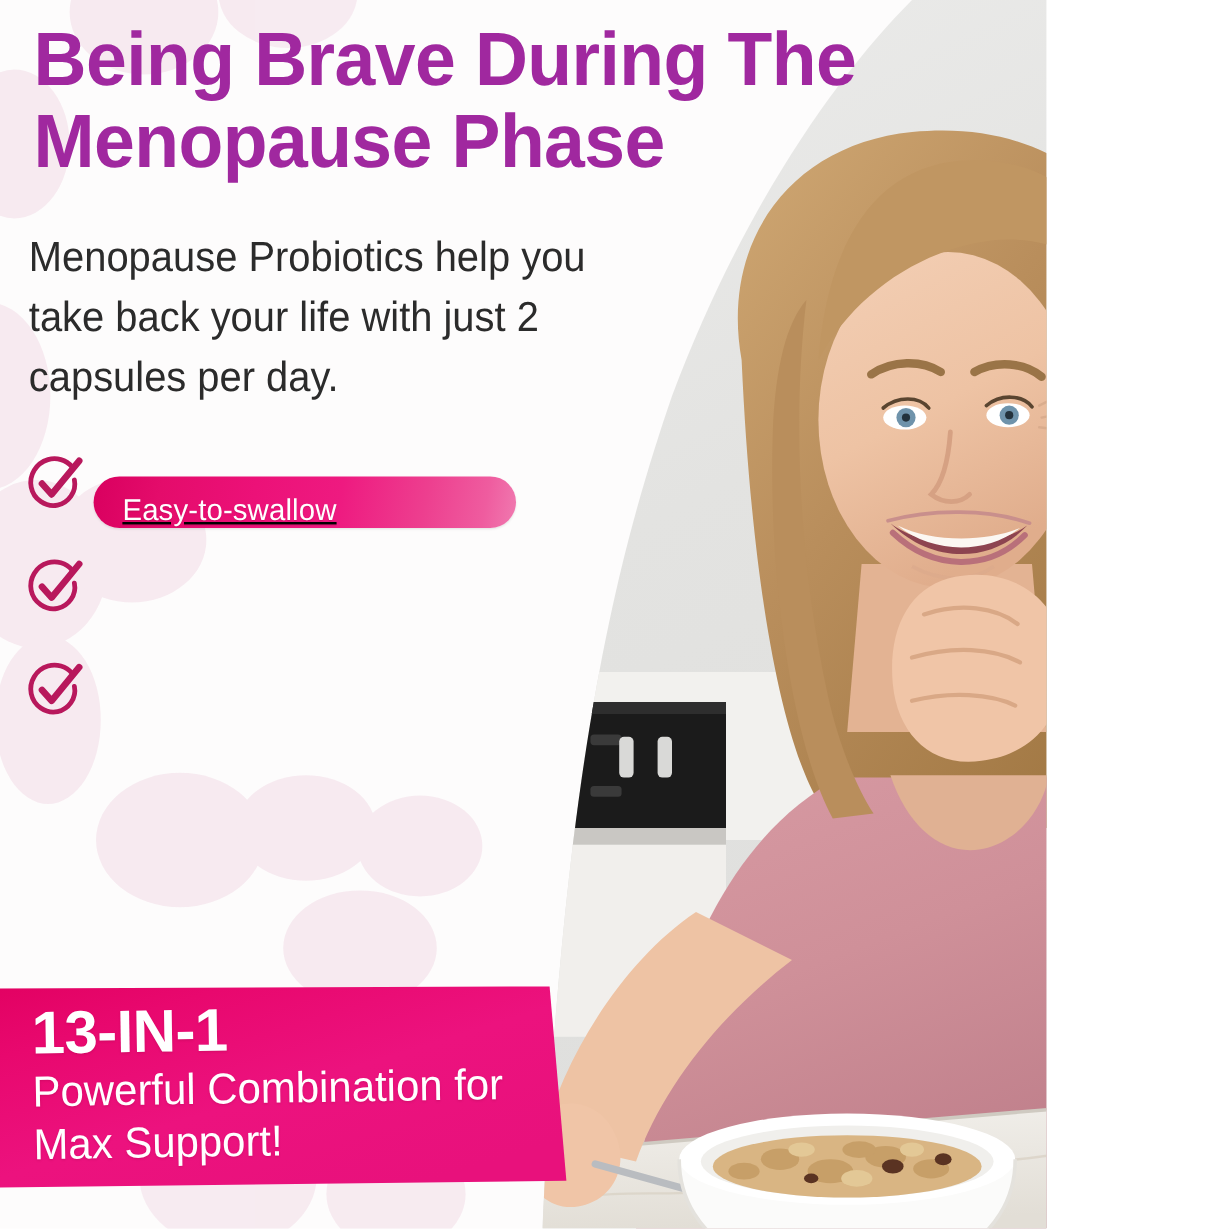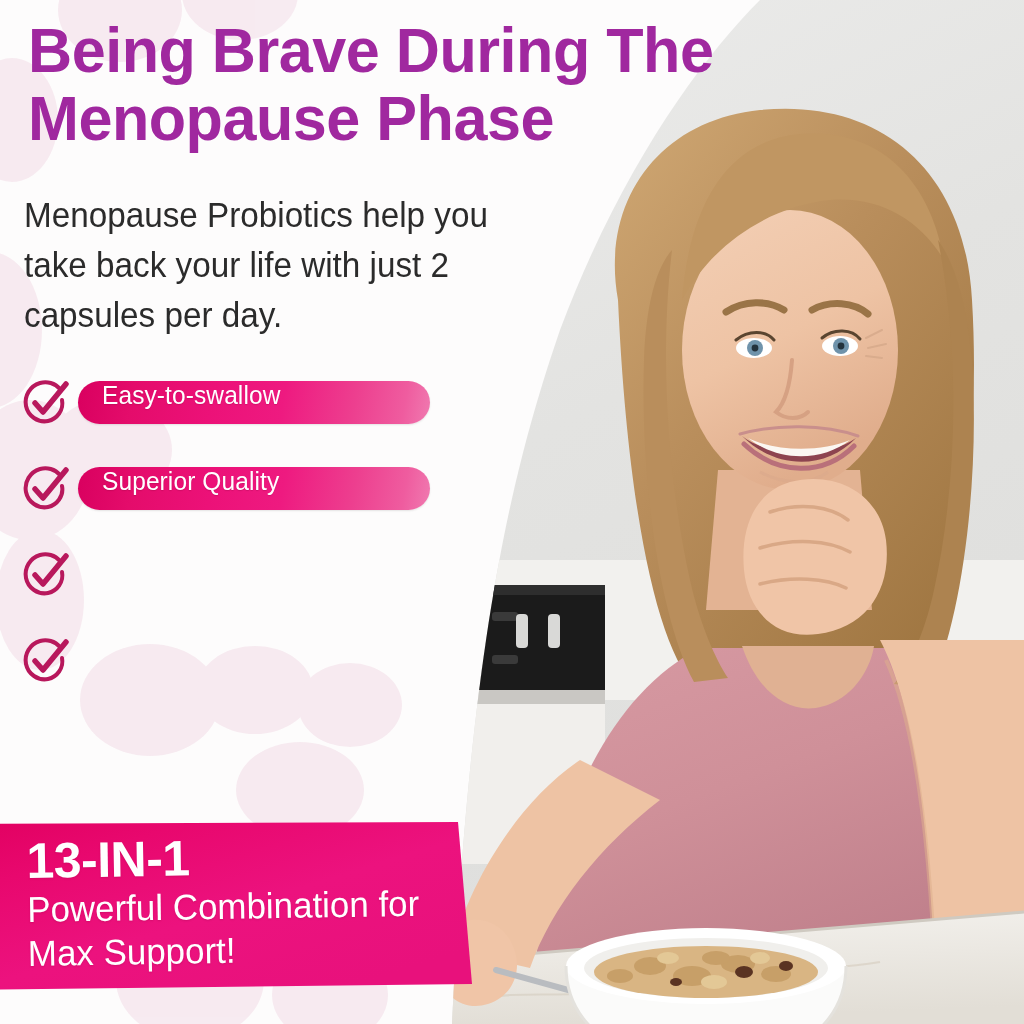--- a/index.html
+++ b/index.html
@@ -3,21 +3,21 @@
 <meta charset="utf-8">
 <style>
   * { margin:0; padding:0; box-sizing:border-box; }
   html,body { width:1024px; height:1024px; }
   body {
     font-family:"Liberation Sans", sans-serif;
     background:#ffffff;
     overflow:hidden;
     position:relative;
   }
-  #stage { position:absolute; inset:0; width:1024px; height:1024px; overflow:hidden; background:#fdfcfc; }
+  #stage { position:absolute; inset:0; width:872px; height:1024px; overflow:hidden; background:#fdfcfc; }
 
   
   .blobs { position:absolute; inset:0; z-index:0; pointer-events:none; }
 
   
   .photo-panel { position:absolute; top:0; left:0; width:1024px; height:1024px; z-index:1; }
 
   
   .content { position:absolute; inset:0; z-index:4; }
 
@@ -44,34 +44,35 @@
     transform-origin:left top;
   }
 
   
   .features { position:absolute; left:0; top:381px; width:460px; }
   .feat-row { position:relative; height:86px; }
 
   .check-icon { position:absolute; left:20px; top:-2px; width:52px; height:50px; }
 
   .pill {
-    position:absolute; left:78px; top:0;
+    position:absolute; left:78px; top:16px;
     width:352px; height:43px;
     border-radius:22px;
     background:linear-gradient(100deg,
         #d9005f 0%,
         #e40c6b 16%,
         #ec1178 38%,
         #ee1a80 58%,
         #ed3f8f 78%,
         #ef5c9f 92%,
         #f07ab0 100%);
-    display:flex; align-items:flex-start;
+    display:flex; align-items:flex-end;
     padding-left:24px;
     box-shadow:0 1px 2px rgba(0,0,0,0.10);
+    text-decoration:underline;
   }
   .pill-label {
     color:#ffffff;
     font-size:25px;
     font-weight:normal;
     font-stretch:condensed;
     letter-spacing:0.1px;
     white-space:nowrap;
     text-shadow:0 1px 1px rgba(120,0,50,0.22);
     transform:scaleX(0.98);
@@ -341,29 +342,20 @@
       <div class="feat-row">
         <svg class="check-icon" viewBox="0 0 52 50">
           <path d="M 40 10 C 35 4 27 2 20 4 C 10 7 4 17 6 27 C 8 37 18 44 28 42 C 37 40 44 31 42 21" stroke="#b8185c" stroke-width="4" fill="none" stroke-linecap="round"></path>
           <path d="M 15 24 L 23 33 L 46 5" stroke="#b8185c" stroke-width="5.5" fill="none" stroke-linecap="round" stroke-linejoin="round"></path>
         </svg>
         <div class="pill">
           <span class="pill-label">Easy-to-swallow</span>
         </div>
       </div>
 
-      <div class="feat-row">
-        <svg class="check-icon" viewBox="0 0 52 50">
-          <path d="M 40 10 C 35 4 27 2 20 4 C 10 7 4 17 6 27 C 8 37 18 44 28 42 C 37 40 44 31 42 21" stroke="#b8185c" stroke-width="4" fill="none" stroke-linecap="round"></path>
-          <path d="M 15 24 L 23 33 L 46 5" stroke="#b8185c" stroke-width="5.5" fill="none" stroke-linecap="round" stroke-linejoin="round"></path>
-        </svg>
-        <div class="pill">
-          <span class="pill-label">Superior Quality</span>
-        </div>
-      </div>
 
       <div class="feat-row">
         <svg class="check-icon" viewBox="0 0 52 50">
           <path d="M 40 10 C 35 4 27 2 20 4 C 10 7 4 17 6 27 C 8 37 18 44 28 42 C 37 40 44 31 42 21" stroke="#b8185c" stroke-width="4" fill="none" stroke-linecap="round"></path>
           <path d="M 15 24 L 23 33 L 46 5" stroke="#b8185c" stroke-width="5.5" fill="none" stroke-linecap="round" stroke-linejoin="round"></path>
         </svg>
       </div>
 
       <div class="feat-row">
         <svg class="check-icon" viewBox="0 0 52 50">

